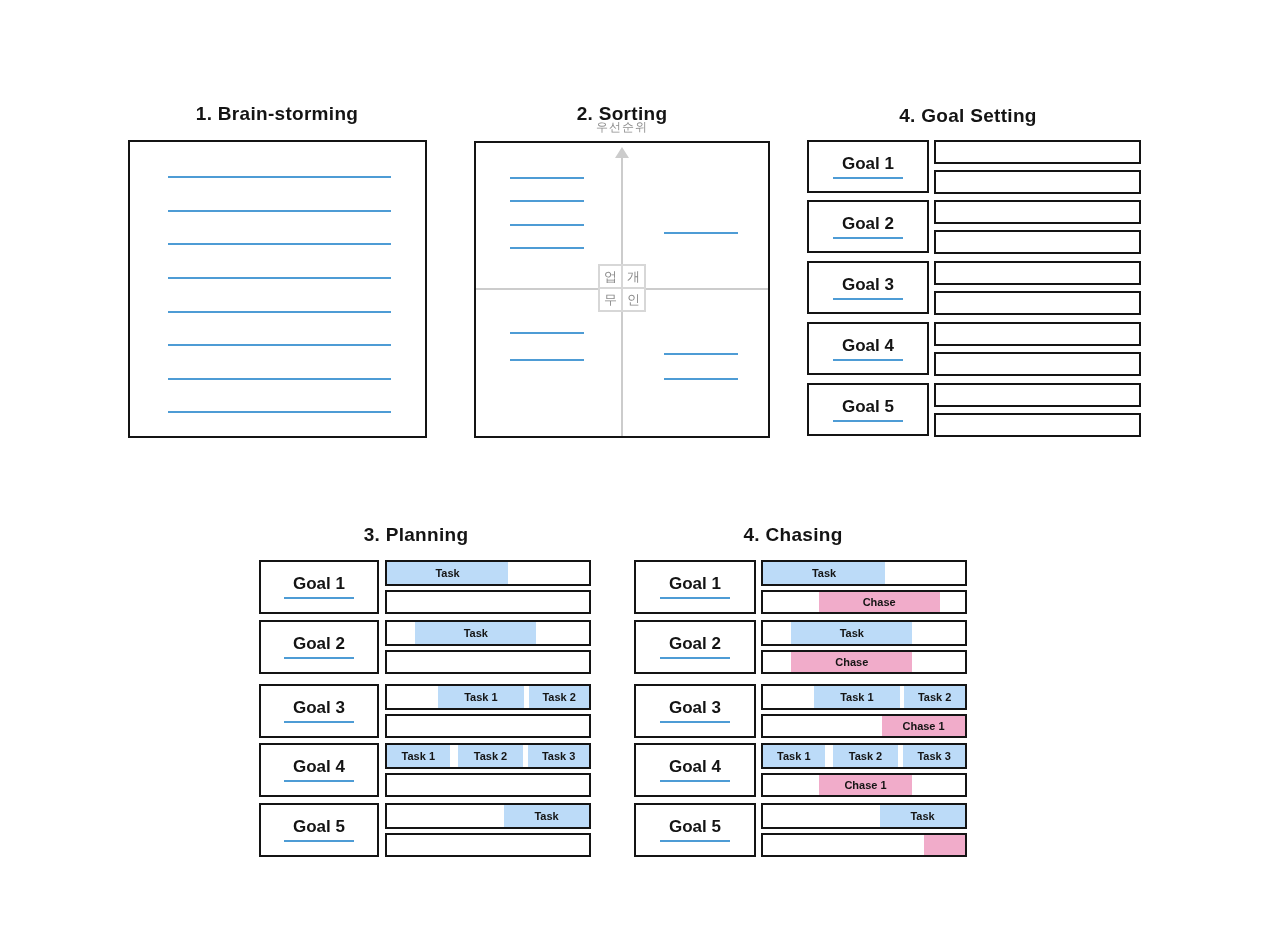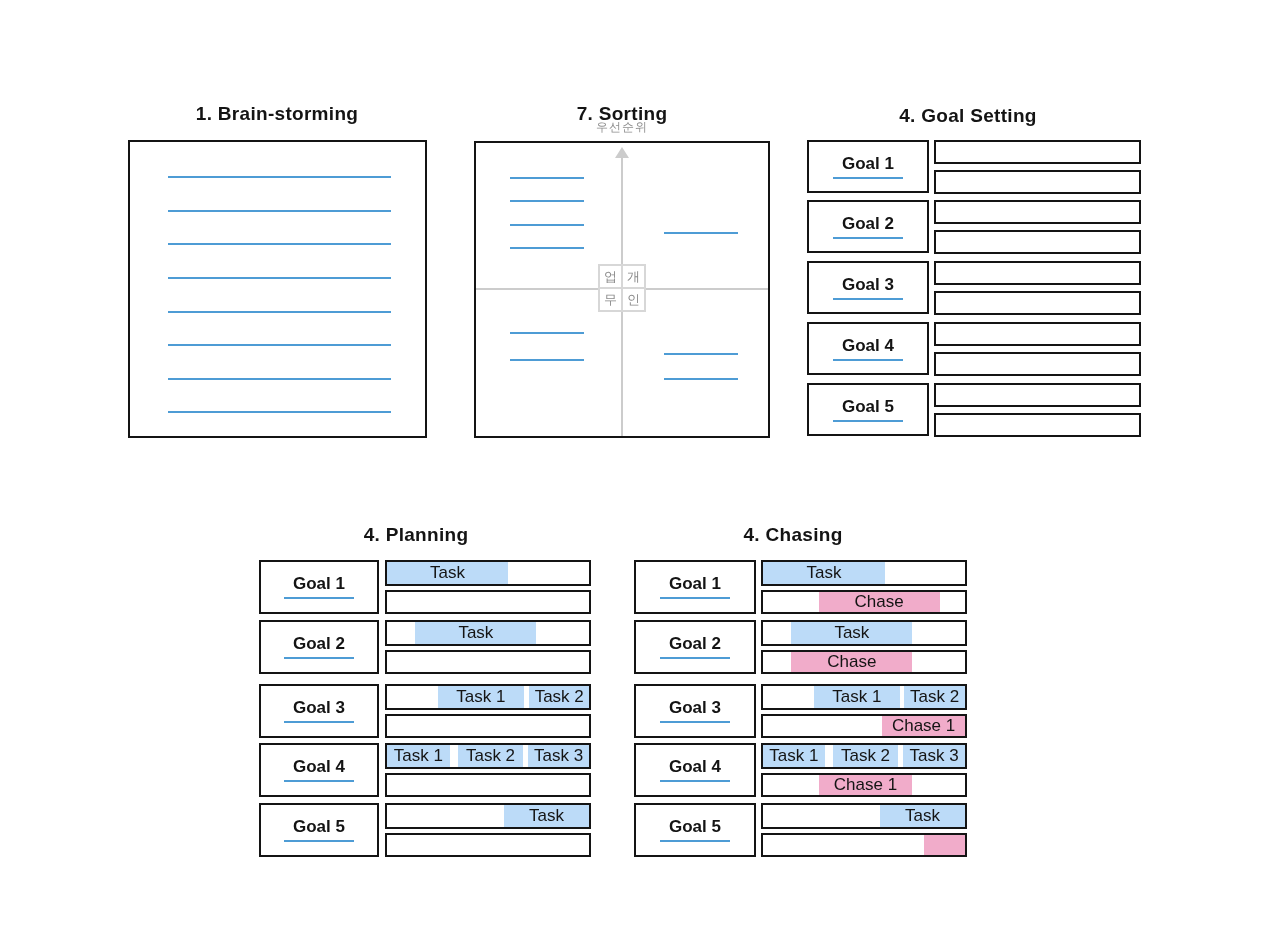--- a/index.html
+++ b/index.html
@@ -32,21 +32,21 @@
     font-size:13px;color:#8a8a8a;}
   
   .panel{position:absolute;}
   .grow{position:absolute;left:0;height:54px;}
   .gbox{position:absolute;left:0;top:0;border:2px solid #141414;background:#fff;box-sizing:border-box;
     display:flex;flex-direction:column;align-items:center;justify-content:center;}
   .glabel{font-size:17px;font-weight:800;color:#141414;line-height:1;}
   .gline{width:70px;height:2px;background:#4E9CD5;margin-top:5px;}
   .slot{position:absolute;border:2px solid #141414;background:#fff;box-sizing:border-box;overflow:hidden;}
   .bar{position:absolute;top:0;bottom:0;display:flex;align-items:center;justify-content:center;}
-  .bar span{font-size:17px;font-weight:400;color:#141414;white-space:nowrap;}
+  .bar span{font-size:11px;font-weight:700;color:#141414;white-space:nowrap;}
   .bar.task{background:#BCDBF8;}
   .bar.chase{background:#F1ACCA;}
   
   #gs-rows .gbox{width:122px;height:53px;}
   #gs-rows .slot{left:127px;width:207px;height:24px;}
   #gs-rows .slot.s2{top:30px;}
   
   #pl-rows .gbox{width:120px;height:54px;}
   #pl-rows .slot{left:126px;width:206px;}
   #pl-rows .slot.s1{top:0;height:26px;}
@@ -54,23 +54,23 @@
   
   #ch-rows .gbox{width:122px;height:54px;}
   #ch-rows .slot{left:127px;width:206px;}
   #ch-rows .slot.s1{top:0;height:26px;}
   #ch-rows .slot.s2{top:30px;height:24px;}
 </style>
 </head>
 <body>
 
 <h2 class="sec-title" style="left:277px;top:87px;">1. Brain-storming</h2>
-<h2 class="sec-title" style="left:622px;top:87px;">7. Sorting</h2>
+<h2 class="sec-title" style="left:622px;top:87px;">2. Sorting</h2>
 <h2 class="sec-title" style="left:968px;top:89px;">4. Goal Setting</h2>
-<h2 class="sec-title" style="left:416px;top:508px;">4. Planning</h2>
+<h2 class="sec-title" style="left:416px;top:508px;">3. Planning</h2>
 <h2 class="sec-title" style="left:793px;top:508px;">4. Chasing</h2>
 
 <div id="bs-box" class="frame">
     <div class="bs-line" style="top: 34px;"></div>
     <div class="bs-line" style="top: 68px;"></div>
     <div class="bs-line" style="top: 101px;"></div>
     <div class="bs-line" style="top: 135px;"></div>
     <div class="bs-line" style="top: 169px;"></div>
     <div class="bs-line" style="top: 202px;"></div>
     <div class="bs-line" style="top: 236px;"></div>

